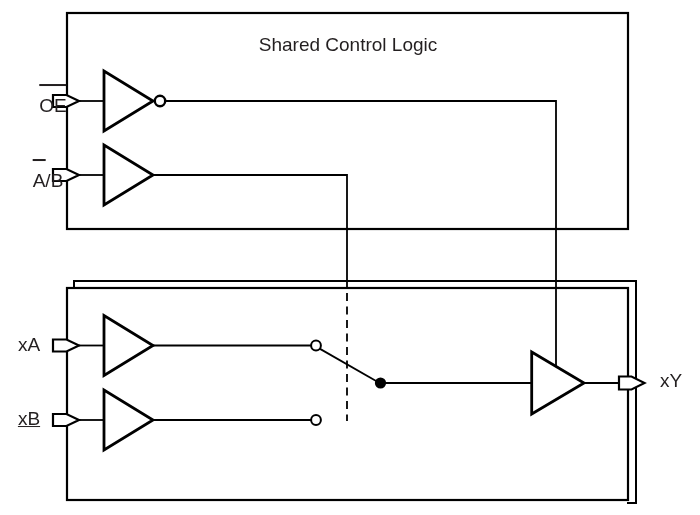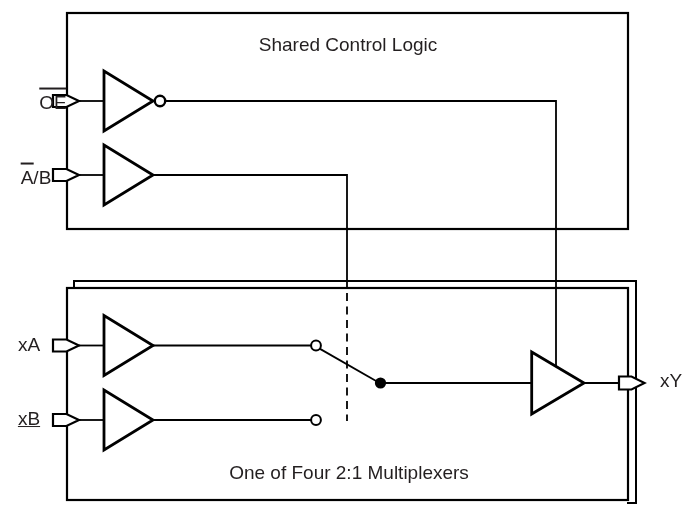--- a/index.html
+++ b/index.html
@@ -21,21 +21,21 @@
     position:absolute;
     transform:translate(-50%,-50%);
     font-size:19px;
     line-height:1.05;
     white-space:nowrap;
     color:var(--text);
   }
   .ovl{
     display:inline-block;
     border-top:2px solid var(--text);
-    padding-top:3px;
+    padding-top:10px;
     line-height:1.0;
   }
   .wire{stroke:var(--line);stroke-width:1.8;fill:none;}
   .gate{stroke:var(--line);stroke-width:2.8;fill:var(--bg);stroke-miterlimit:10;}
   .boxline{stroke:var(--line);stroke-width:2.2;fill:var(--bg);}
   .sheet{stroke:var(--line);stroke-width:2;fill:none;}
   .pin{stroke:var(--line);stroke-width:2.2;fill:var(--bg);stroke-miterlimit:10;}
   .contact{stroke:var(--line);stroke-width:2;fill:var(--bg);}
   .bubble{stroke:var(--line);stroke-width:2.4;fill:var(--bg);}
   .node{fill:var(--line);stroke:none;}
@@ -79,22 +79,21 @@
     <path class="pin" d="M53 169 H66.5 L79 175 L66.5 181 H53 Z"></path>
     <path class="pin" d="M53 339.5 H66.5 L79 345.5 L66.5 351.5 H53 Z"></path>
     <path class="pin" d="M53 414 H66.5 L79 420 L66.5 426 H53 Z"></path>
     <path class="pin" d="M619 376.5 H631.5 L644.5 383 L631.5 389.5 H619 Z"></path>
   </svg>
 
   <div class="lbl" style="left:348px;top:45px;">Shared Control Logic</div>
 
   <div class="lbl" style="left:53px;top:100px;"><span class="ovl">OE</span><span></span></div>
 
-  <div class="lbl" style="left:36px;top:175px;"><span class="ovl">A</span><span>/B</span></div>
+  <div class="lbl" style="left:48px;top:175px;"><span class="ovl">A</span><span>/B</span></div>
 
   <div class="lbl" style="left:29px;top:345px;text-align:center;">xA</div>
 
   <div class="lbl" style="left:29px;top:419px;text-decoration:underline;">xB</div>
 
   <div class="lbl" style="left:671px;top:381px;text-align:right;">xY</div>
 
-  <div class="lbl" style="left:349px;top:473px;">One of Four 2:1 Multiplexers</div>
 </div>
 
 </body></html>

